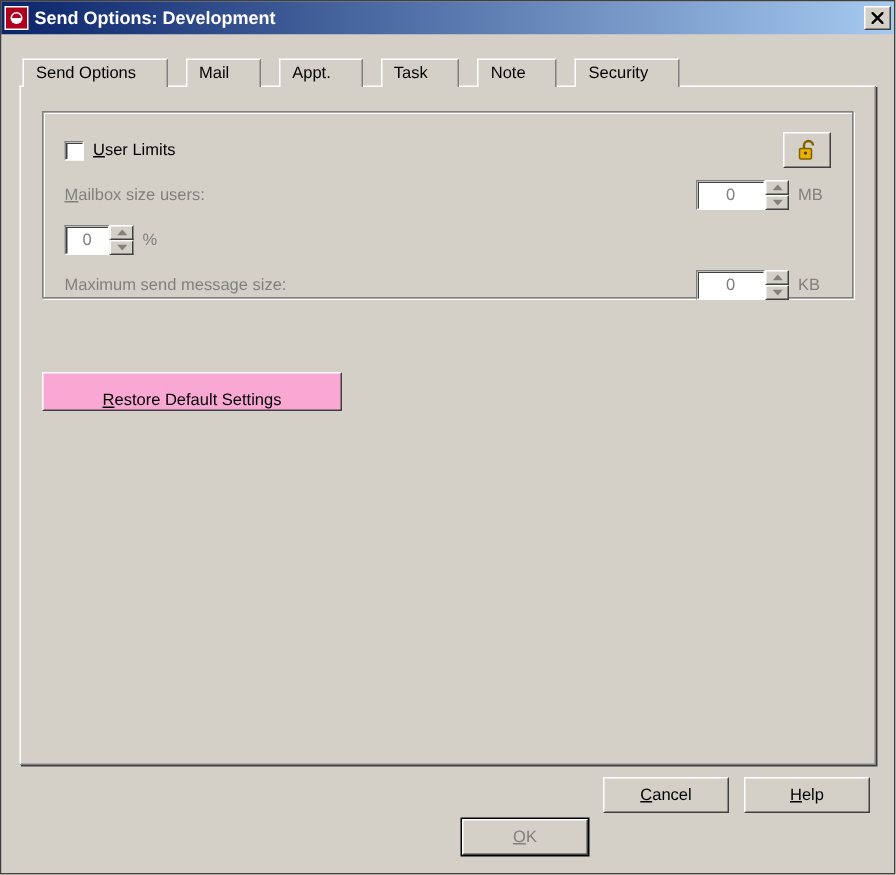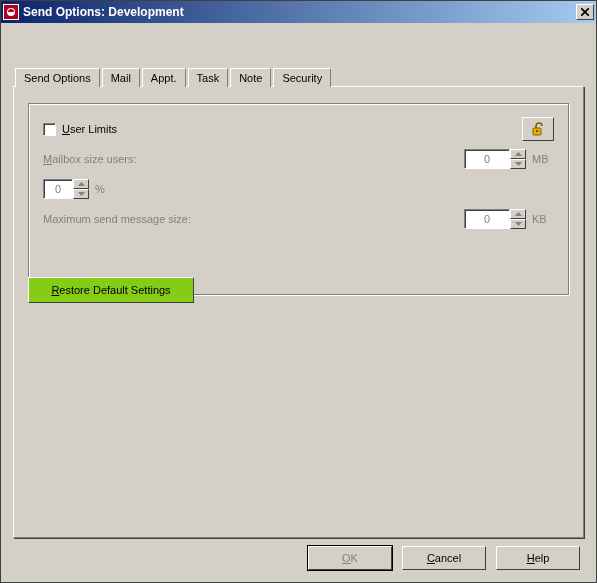--- a/index.html
+++ b/index.html
@@ -9,21 +9,20 @@
     font-size: 11px;
     background: #d4d0c8;
     color: #000;
     width: 597px; height: 583px;
     overflow: hidden;
   }
   .window {
     width: 597px; height: 583px;
     display: flex; flex-direction: column;
     border: 1px solid #404040;
-    gap: 29px;
   }
   .titlebar {
     height: 22px;
     background: linear-gradient(to right, #0a246a, #a6caf0);
     color: #fff;
     display: flex; align-items: center;
     padding: 0 2px 0 2px;
   }
   .title-icon {
     width: 16px; height: 16px;
@@ -66,22 +65,22 @@
     height:22px;
     position:relative;
     z-index:2;
     margin-left:2px;
   }
   .tab {
     border-top:1px solid #fff;
     border-left:1px solid #fff;
     border-right:1px solid #808080;
     background:#d4d0c8;
-    padding: 3px 8px 3px 8px;
-    margin-right:2px;
+    padding: 3px 20px 3px 8px;
+    margin-right:12px;
     position:relative;
     font-size:11px;
     color:#000;
   }
   .tab.inactive {
     border-bottom:none;
     top:1px;
   }
   .tab.active {
     border-bottom:1px solid #d4d0c8;
@@ -99,21 +98,21 @@
     flex:1;
     position:relative;
     margin-top:0;
     z-index:1;
   }
   .groupbox {
     position:absolute;
     left:14px; top:16px; right:14px;
     border:1px solid #808080;
     box-shadow: inset 1px 1px 0 #fff, 1px 1px 0 #fff;
-    height:192px;
+    height:125px;
     padding:10px 14px;
   }
   .row {
     display:flex;
     align-items:center;
     height:30px;
   }
   .row .label {
     flex:1;
     color:#808080;
@@ -175,47 +174,47 @@
   }
   .spin-btns svg{display:block}
   .unit {
     width:22px;
     margin-left:6px;
     color:#808080;
   }
   .restore {
     position:absolute;
     left:14px; top:190px;
-    width:166px;height:26px;
-    background:#84cc16;
+    width:200px;height:26px;
+    background:#f9a8d4;
+    border-top:1px solid #fff;
+    border-left:1px solid #fff;
+    border-right:1px solid #404040;
+    border-bottom:1px solid #404040;
+    display:flex;align-items:flex-end;justify-content:center;
+  }
+  .btnrow {
+    display:flex;
+    justify-content:flex-end;
+    gap:10px;
+    padding: 8px 4px 4px 4px;
+  }
+  .btn {
+    width:84px;height:24px;
+    background:#d4d0c8;
     border-top:1px solid #fff;
     border-left:1px solid #fff;
     border-right:1px solid #404040;
     border-bottom:1px solid #404040;
     display:flex;align-items:center;justify-content:center;
   }
-  .btnrow {
-    display:flex;
-    justify-content:flex-end;
-    gap:10px;
-    padding: 8px 4px 4px 4px;
-  }
-  .btn {
-    width:84px;height:24px;
-    background:#d4d0c8;
-    border-top:1px solid #fff;
-    border-left:1px solid #fff;
-    border-right:1px solid #404040;
-    border-bottom:1px solid #404040;
-    display:flex;align-items:center;justify-content:center;
-  }
   .btn.default {
     box-shadow: 0 0 0 1px #000;
   }
-  .btn.disabled { color:#808080; }
+  .btn.disabled { color:#808080;margin-top:28px; }
 </style>
 </head>
 <body>
 
 <div class="window">
   <div class="titlebar">
     <div class="title-icon">
       <svg width="10" height="10" viewBox="0 0 10 10">
           <circle cx="5" cy="5" r="4" fill="#fff"></circle>
           <path d="M2 5 A3 3 0 0 1 8 5" fill="#b00020"></path>

